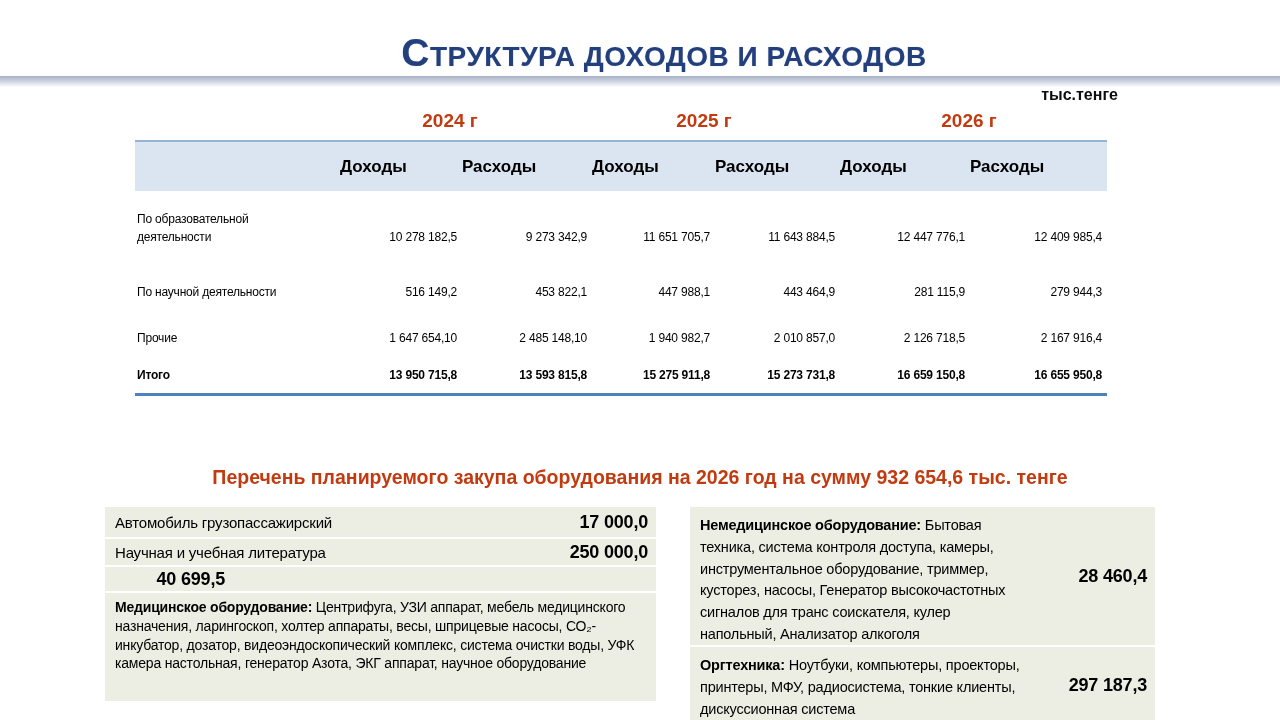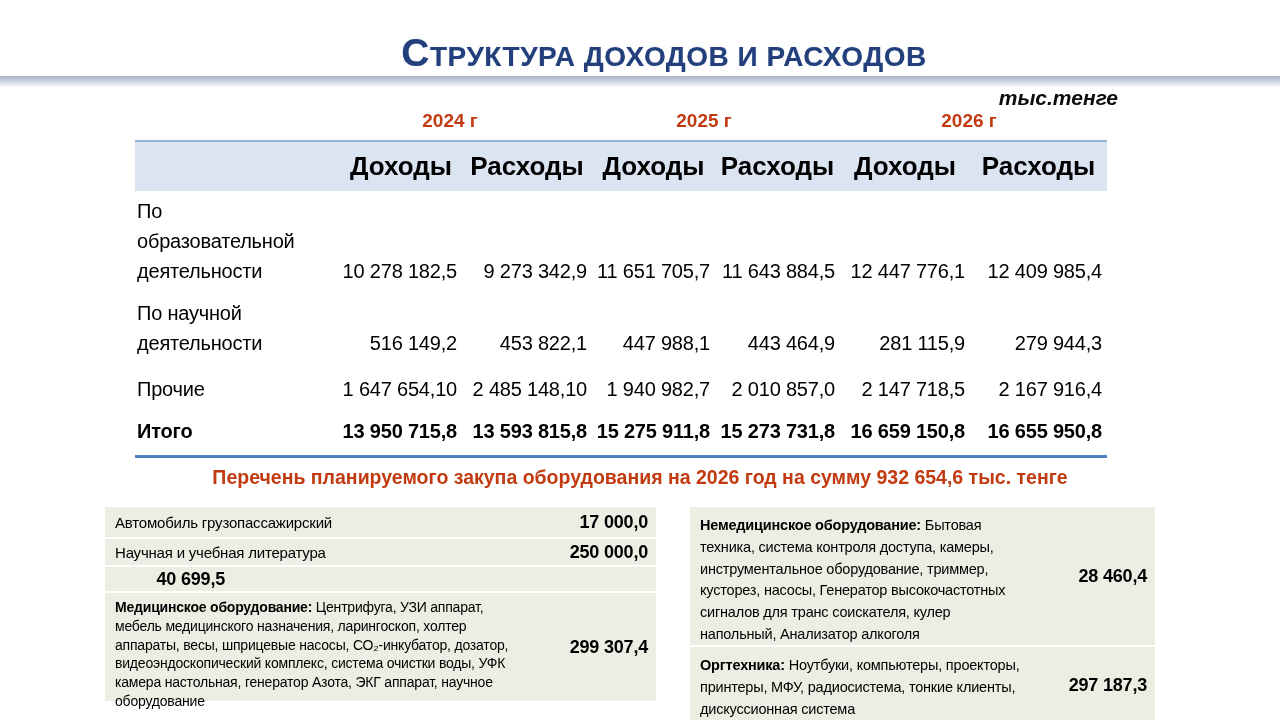--- a/index.html
+++ b/index.html
@@ -17,40 +17,40 @@
     text-shadow:0 0 1px rgba(130,150,205,.55);
     margin-left:24px;
   }
   .slide-title::first-letter{font-size:39px;}
   .divider{
     position:absolute;top:76px;left:0;width:1280px;height:11px;
     background:linear-gradient(to bottom,#a7b0c5 0%,#c6cddc 40%,#eef1f7 85%,#ffffff 100%);
   }
   .unit-note{
     position:absolute;top:86px;right:162px;
-    font-style:italic;font-weight:bold;font-size:21px;color:#0d0d0d;
+    font-weight:bold;font-size:16px;color:#0d0d0d;
   }
   
   .year{
     position:absolute;top:110px;transform:translateX(-50%);
     color:#c23b10;font-weight:bold;font-size:19px;white-space:nowrap;
   }
   
   table.main{
     position:absolute;left:135px;top:140px;width:972px;
     border-collapse:collapse;table-layout:fixed;
   }
   table.main thead tr{background:#dbe5f1;height:50px;}
   table.main th{
-    font-size:26px;font-weight:bold;text-align:center;vertical-align:middle;
+    font-size:17px;font-weight:bold;text-align:left;vertical-align:middle;
     border-top:2px solid #95b3d7;padding:0;
   }
   table.main td{
-    font-size:20px;vertical-align:bottom;letter-spacing:-.2px;
-    padding:5px 2px 7px 2px;line-height:1.5;
+    font-size:12px;vertical-align:bottom;letter-spacing:-.2px;
+    padding:12px 2px 7px 2px;line-height:1.5;
   }
   table.main td.num{text-align:right;padding-right:5px;white-space:nowrap;}
   table.main td.rowlabel{padding-left:2px;padding-right:42px;}
   table.main tr.total td{font-weight:bold;border-bottom:3px solid #4f81bd;padding-bottom:9px;}
   
   .proc-heading{
     position:absolute;top:466px;left:0;width:1280px;text-align:center;
     color:#c23b10;font-weight:bold;font-size:19.5px;
   }
   
@@ -125,21 +125,21 @@
       <td class="num">443 464,9</td>
       <td class="num">281 115,9</td>
       <td class="num">279 944,3</td>
     </tr>
     <tr style="height:46px">
       <td class="rowlabel">Прочие</td>
       <td class="num">1 647 654,10</td>
       <td class="num">2 485 148,10</td>
       <td class="num">1 940 982,7</td>
       <td class="num">2 010 857,0</td>
-      <td class="num">2 147 718,5</td>
+      <td class="num">2 126 718,5</td>
       <td class="num">2 167 916,4</td>
     </tr>
     <tr class="total" style="height:40px">
       <td class="rowlabel">Итого</td>
       <td class="num">13 950 715,8</td>
       <td class="num">13 593 815,8</td>
       <td class="num">15 275 911,8</td>
       <td class="num">15 273 731,8</td>
       <td class="num">16 659 150,8</td>
       <td class="num">16 655 950,8</td>
@@ -156,21 +156,20 @@
   </div>
   <div class="prow" style="height:28px">
     <div class="plabel">Научная и учебная литература</div>
     <div class="pvalue">250 000,0</div>
   </div>
   <div class="prow" style="height:26px">
     <div class="pvalue">40 699,5</div>
   </div>
   <div class="prow" style="height:108px">
     <div class="plabel block"><span class="plead">Медицинское оборудование:</span><span> Центрифуга, УЗИ аппарат, мебель медицинского назначения, ларингоскоп, холтер аппараты, весы, шприцевые насосы, СО₂-инкубатор,  дозатор, видеоэндоскопический комплекс, система очистки воды, УФК камера настольная, генератор Азота, ЭКГ аппарат, научное оборудование</span></div>
-    <div class="pvalue">299 307,4</div>
   </div>
 </div>
 
 <div class="ptable right">
   <div class="prow" style="height:140px">
     <div class="plabel block"><span class="plead">Немедицинское оборудование:</span><span> Бытовая техника, система контроля доступа, камеры, инструментальное оборудование, триммер, кусторез, насосы, Генератор высокочастотных сигналов для транс соискателя, кулер напольный, Анализатор алкоголя</span></div>
     <div class="pvalue">28 460,4</div>
   </div>
   <div class="prow" style="height:77px">
     <div class="plabel block"><span class="plead">Оргтехника:</span><span> Ноутбуки, компьютеры, проекторы, принтеры, МФУ, радиосистема, тонкие клиенты, дискуссионная система</span></div>

